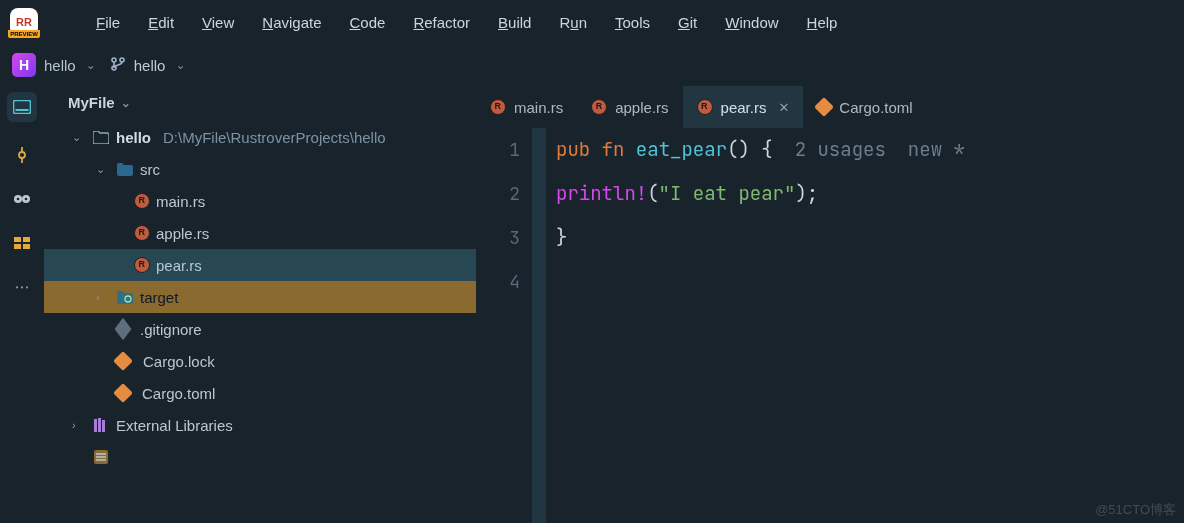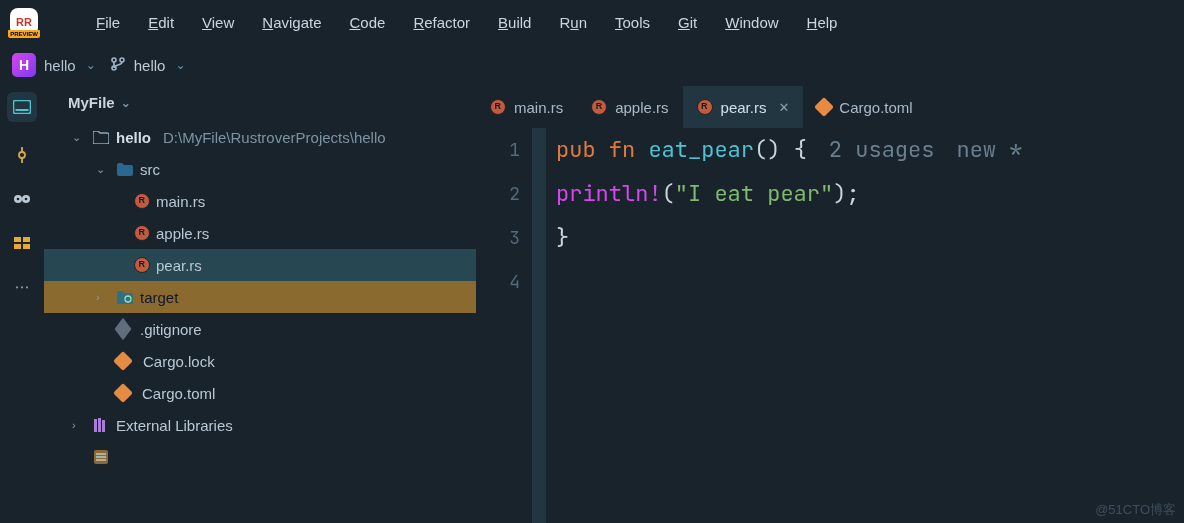--- a/index.html
+++ b/index.html
@@ -115,21 +115,21 @@
     font-size: 18px; line-height: 44px;
     padding-right: 12px;
     background: #19232c;
     border-right: 0;
   }
   .gutter-border {
     width: 14px; background:#223642;
   }
   .code {
     flex: 1; font-family: "JetBrains Mono", Consolas, monospace;
-    font-size: 22px; line-height: 44px; padding-left: 10px;
+    font-size: 19px; line-height: 44px; padding-left: 10px;
     color: #c9d6e0;
     position: relative;
   }
   .kw { color: #e07a3f; }
   .fn { color: #4fc3d1; }
   .macro { color: #d946ef; }
   .paren { color: #c9d6e0; }
   .str { color: #80b970; }
   .hint { color: #6a7f8d; font-style: normal; display:inline-block; margin-left: 22px; }
   .watermark {

